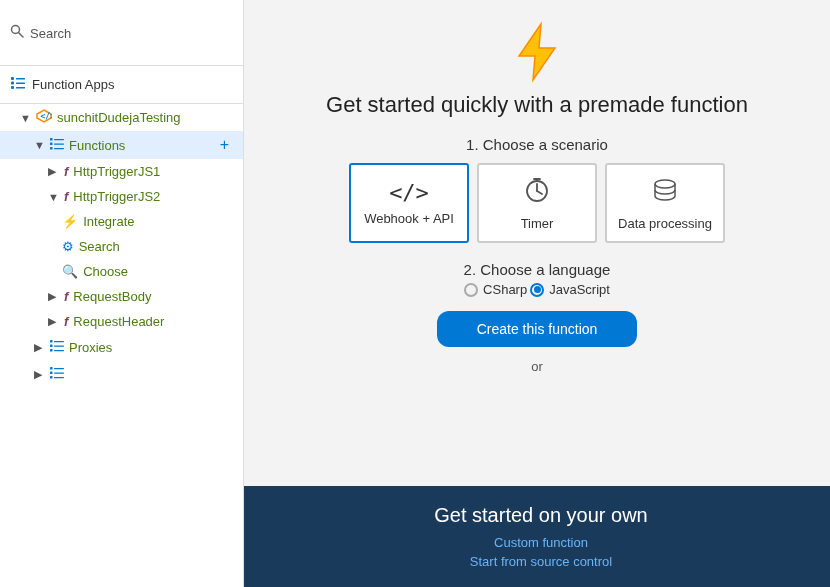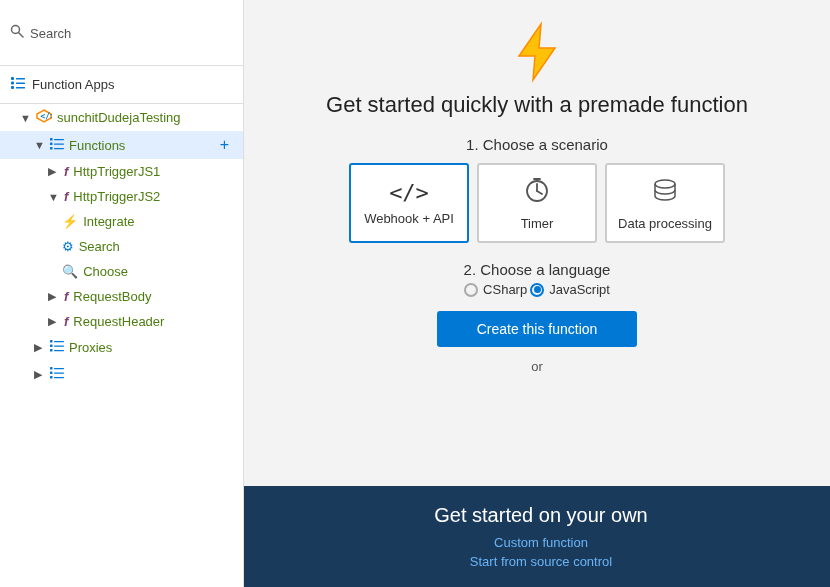--- a/index.html
+++ b/index.html
@@ -198,21 +198,21 @@
       width: 7px;
       height: 7px;
       border-radius: 50%;
       background: #0078d4;
     }
 
     .create-btn {
       background: #0078d4;
       color: #fff;
       border: none;
-      border-radius: 3px;
+      border-radius: 12px;
       padding: 10px 40px;
       font-size: 14px;
       cursor: pointer;
       margin-bottom: 10px;
     }
 
     .or-divider {
       position: relative;
       display: flex;
       align-items: center;

